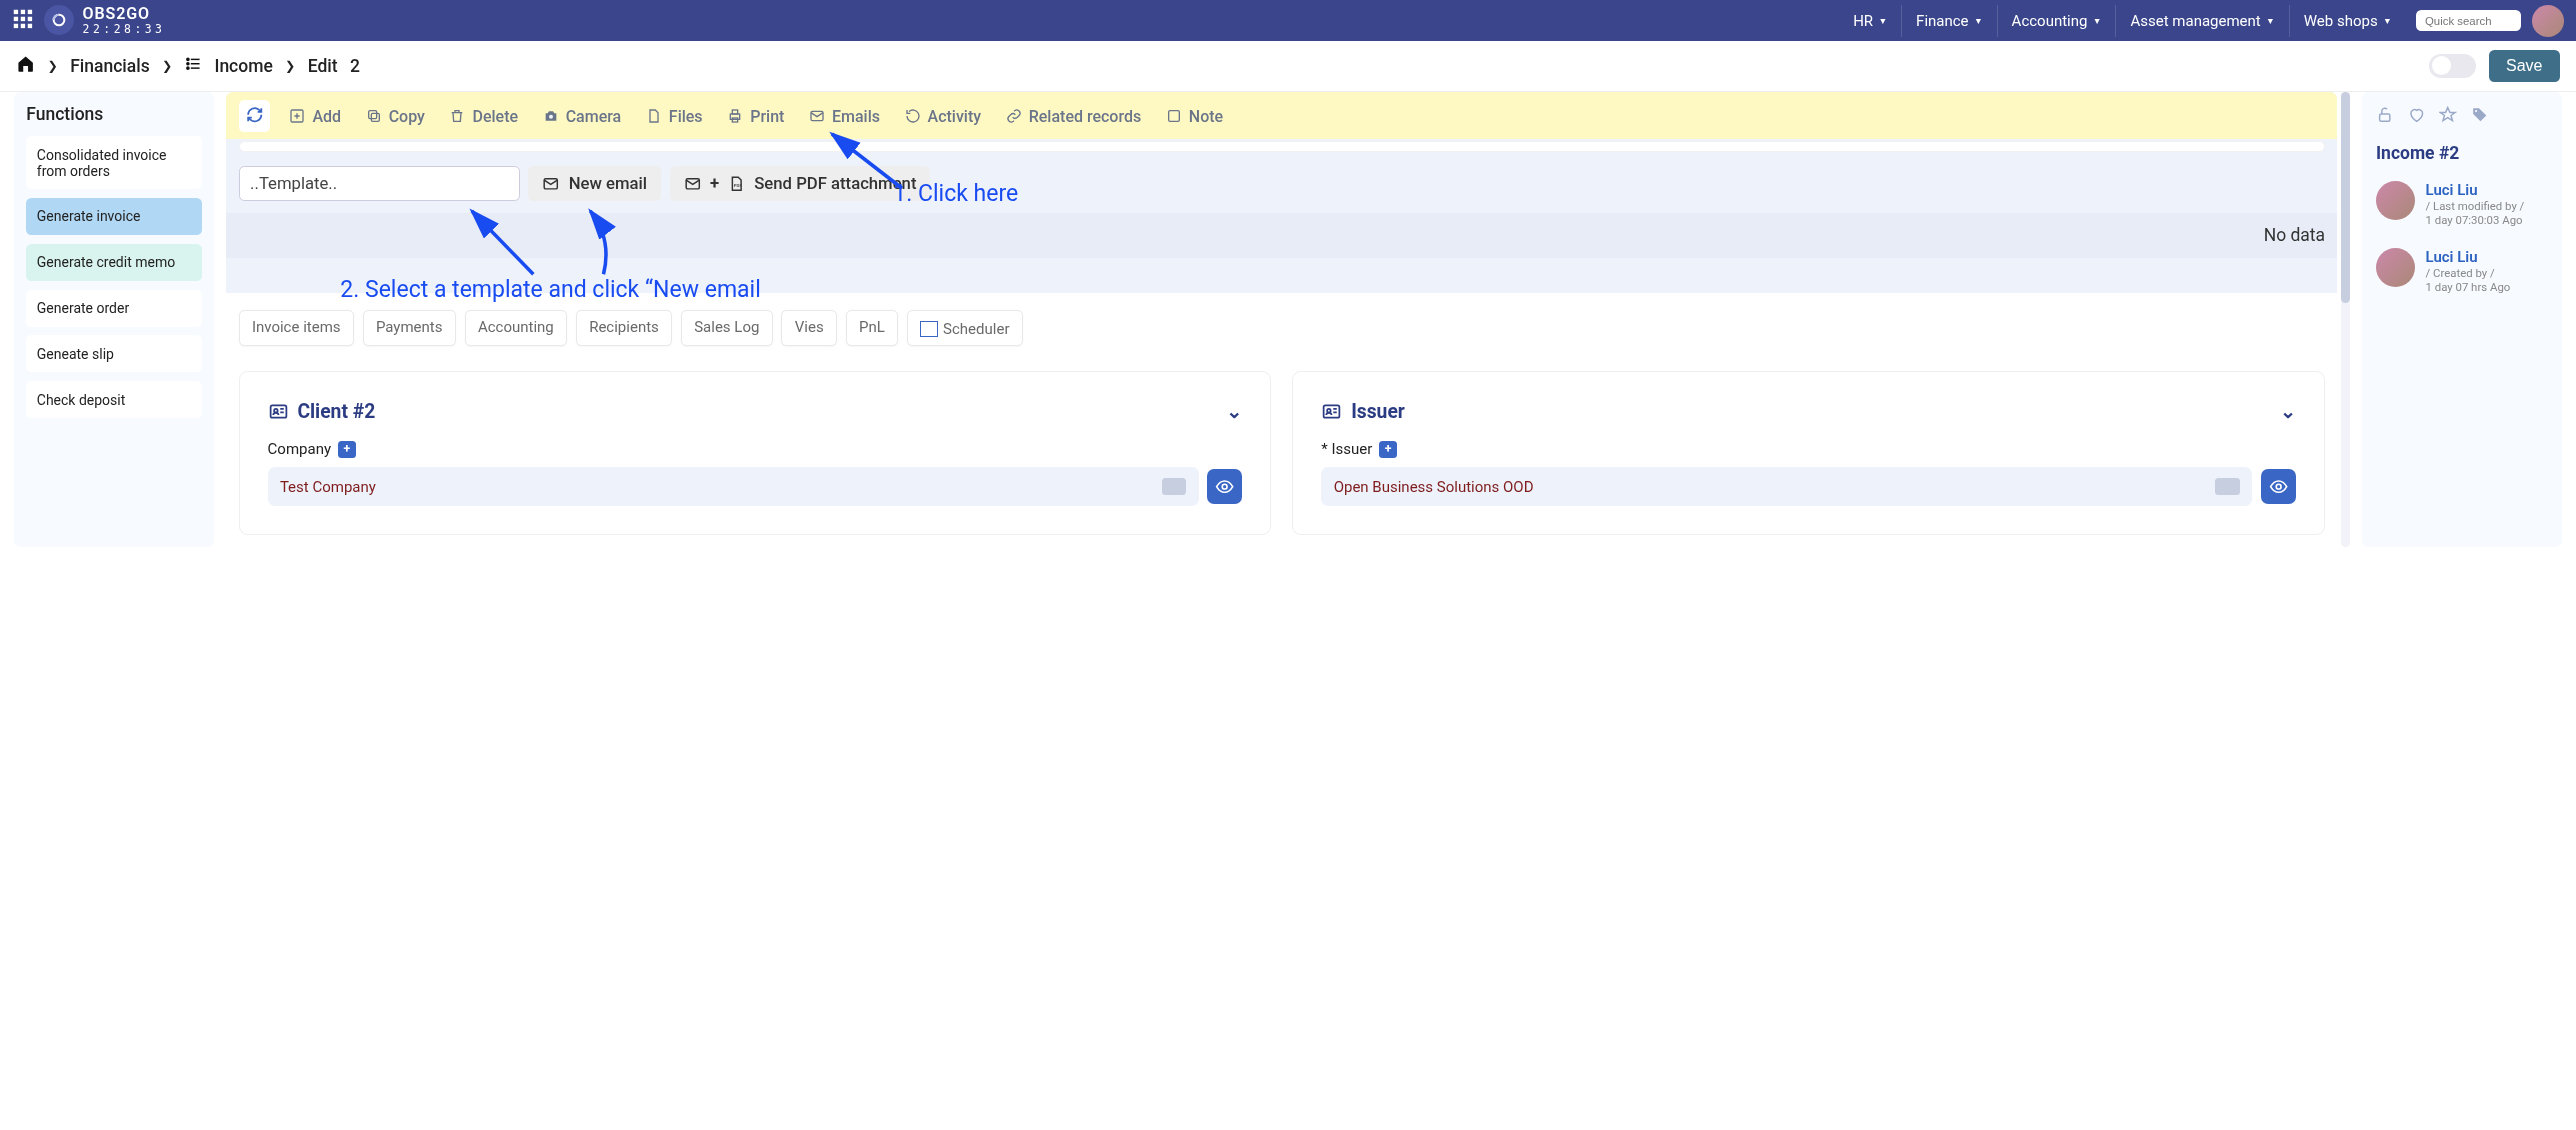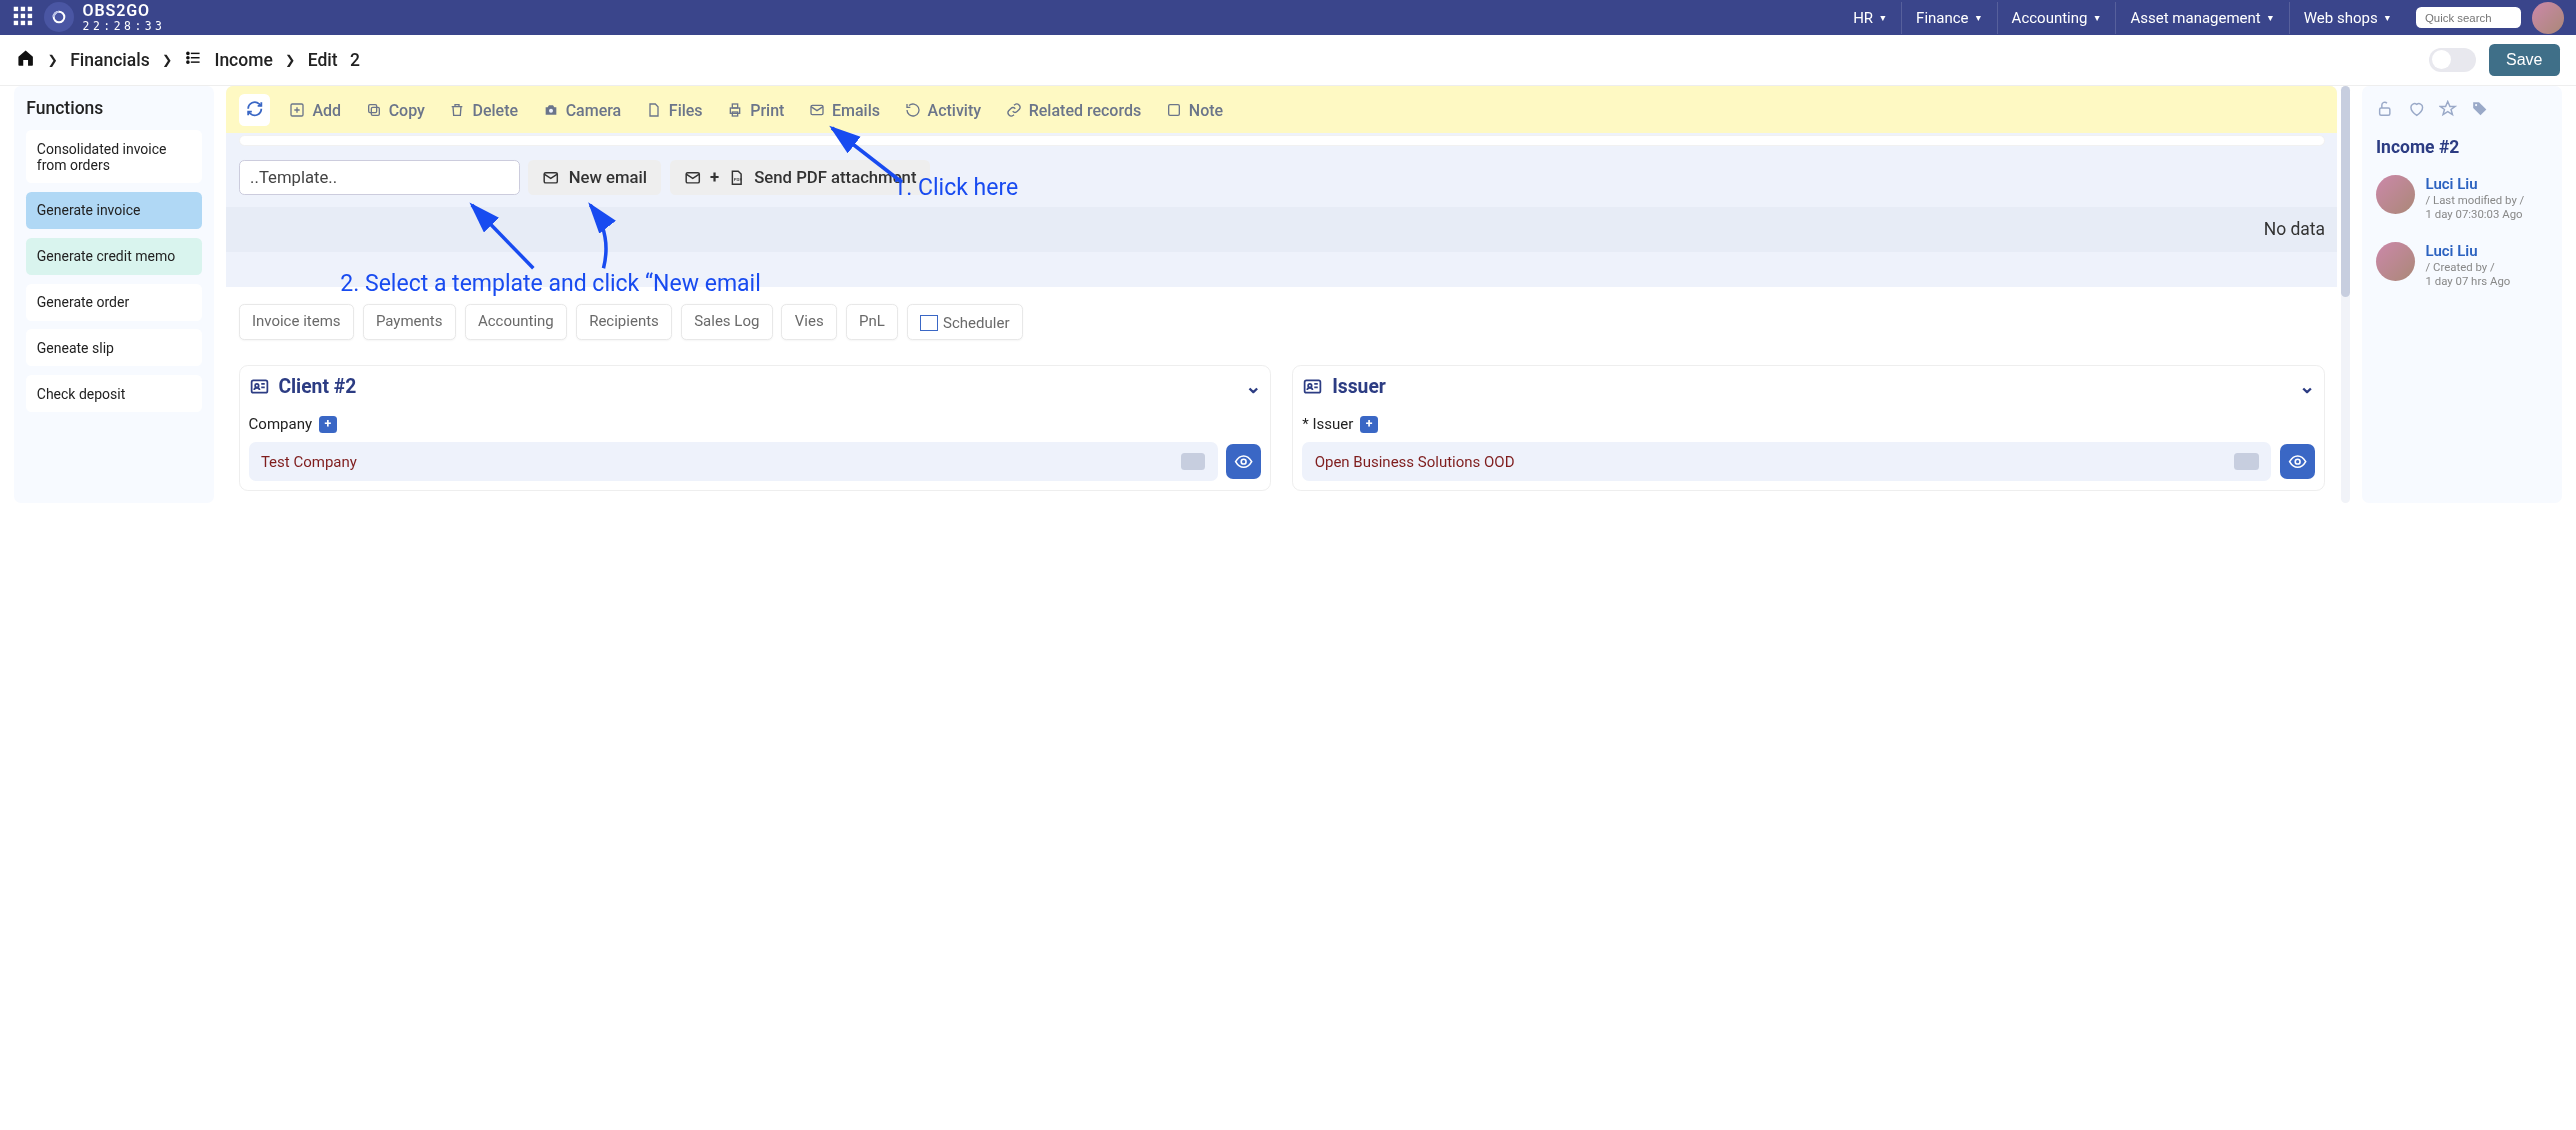--- a/index.html
+++ b/index.html
@@ -8,21 +8,21 @@
     background: #fff;
     color: #222;
     font-size: 15px;
   }
   .topbar {
     background: #3a458b;
     color: #fff;
     display: flex;
     align-items: center;
     padding: 0 12.3px;
-    height: 35px;
+    height: 41px;
   }
   .topbar .apps-grid { margin-right: 10.5px; }
   .logo-wrap { display:flex; align-items:center; gap:8.8px; }
   .logo-circle {
     width: 30px; height: 30px; border-radius: 50%;
     background: #4a56a3; color:#fff; display:flex;align-items:center;justify-content:center;
     font-weight:700;
   }
   .brand { display:flex; flex-direction:column; line-height:1.1; }
   .brand .line1 { font-size:16px; letter-spacing:0.9px; font-weight:600;}
@@ -131,21 +131,21 @@
   }
   .tab-chip .cal {
     width:17.5px;height:16px;display:inline-block;background:#fff;
     border:1.8px solid #3a67c5; margin-right:5.3px; position:relative; top:2.6px;
   }
   .cards-row {
     display:flex; gap:21px; padding:12.3px;
   }
   .card {
     flex:1; background:#fff; border:0.9px solid #eee; border-radius:8.8px;
-    padding:9px;
+    padding:28px;
   }
   .card-head {
     display:flex; align-items:center; justify-content:space-between;
     color:#2c3c83; font-weight:700; font-size:19.3px; margin-bottom:17.5px;
   }
   .card-head .left { display:flex; align-items:center; gap:8.8px;}
   .field-label { font-size:15px; margin-bottom:8.8px; display:flex; align-items:center; gap:7px;}
   .plus-badge {
     width:17.5px; height:17.5px; background:#3a67c5; color:#fff; border-radius:3.5px;
     display:inline-flex; align-items:center; justify-content:center; font-size:12.3px; font-weight:700;

